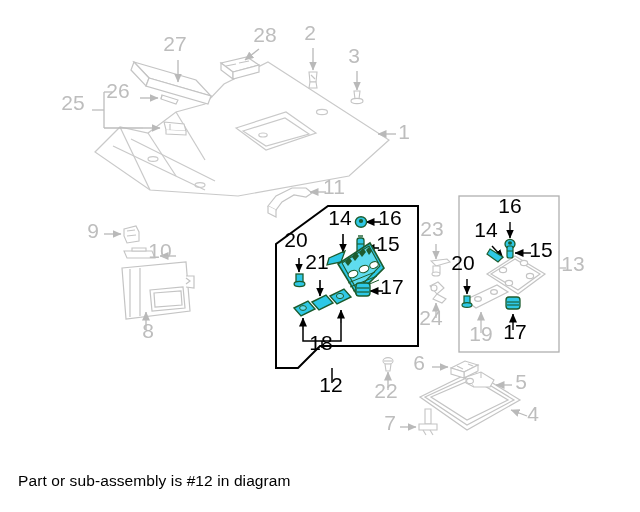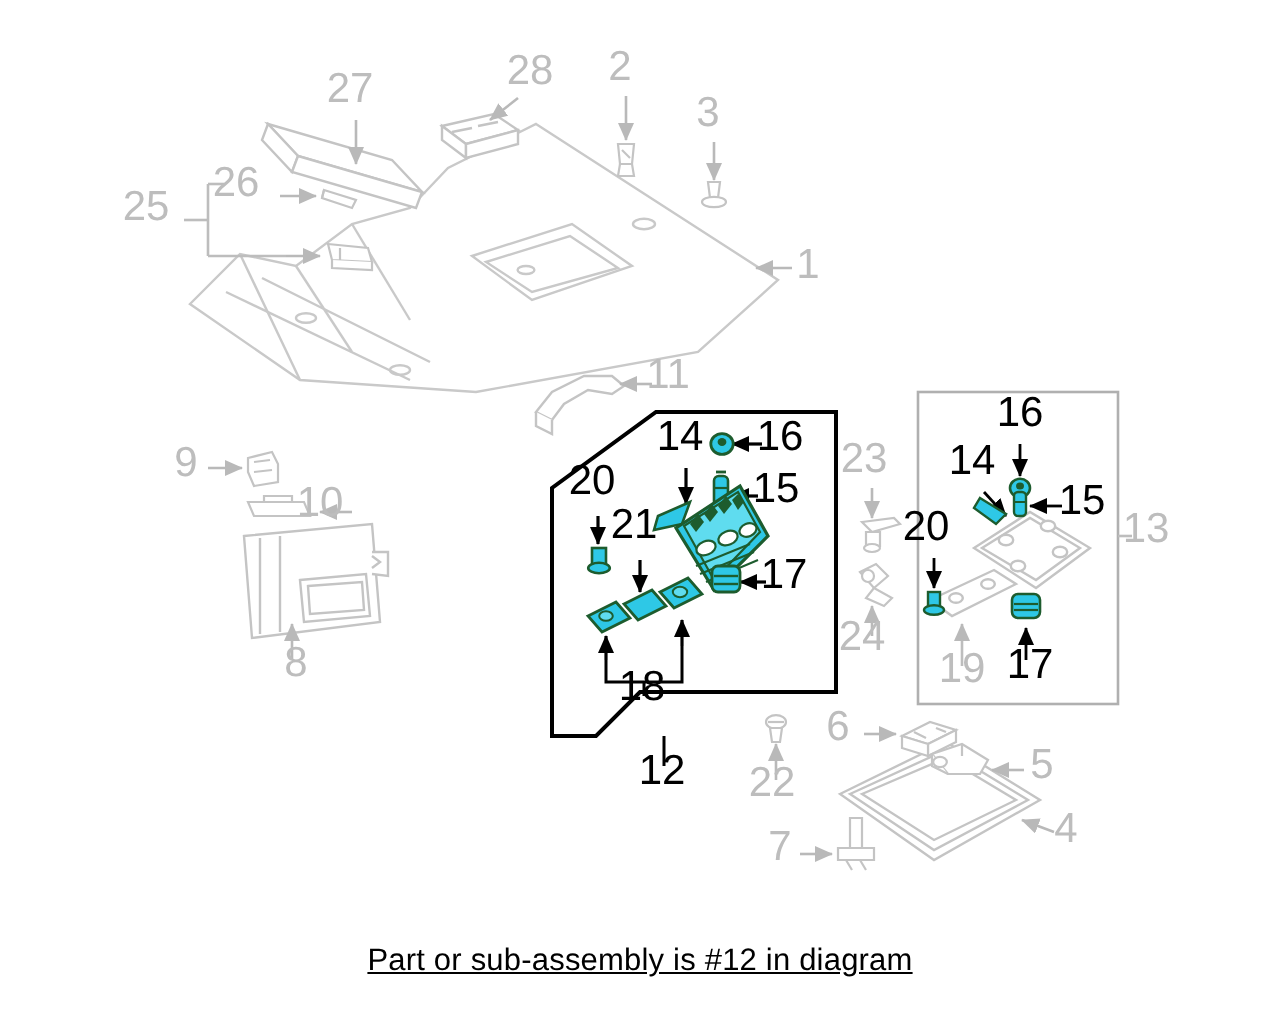--- a/index.html
+++ b/index.html
@@ -5,23 +5,22 @@
   html,body{margin:0;padding:0;background:#ffffff;}
   body{
     width:640px;height:512px;overflow:hidden;position:relative;
     font-family:"Liberation Sans",sans-serif;
   }
   #stage{position:absolute;left:0;top:0;width:640px;height:512px;}
   #svgroot{position:absolute;left:0;top:0;}
 
   .banner{
     position:absolute;left:18px;top:458px;width:604px;height:46px;
-    display:flex;flex-direction:column;align-items:center;justify-content:center;
+    display:flex;flex-direction:column;align-items:flex-start;justify-content:center;
     line-height:1.15;
-    text-decoration:underline;
   }
   .banner .bline{
     font-size:15.5px;color:#000000;white-space:nowrap;letter-spacing:0.1px;
   }
 </style>
 </head>
 <body>
 
 <div id="stage">
 

